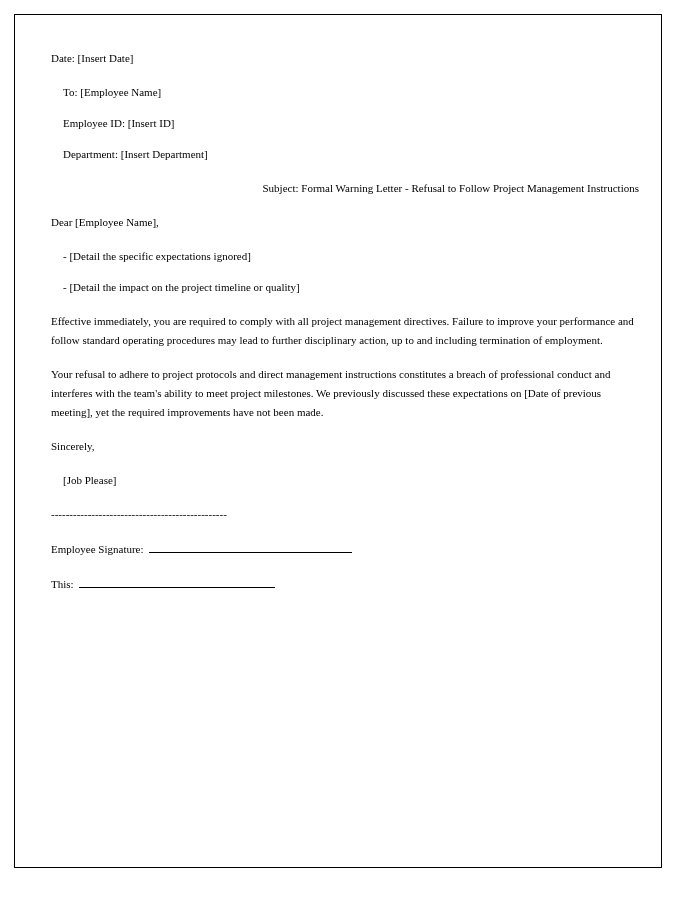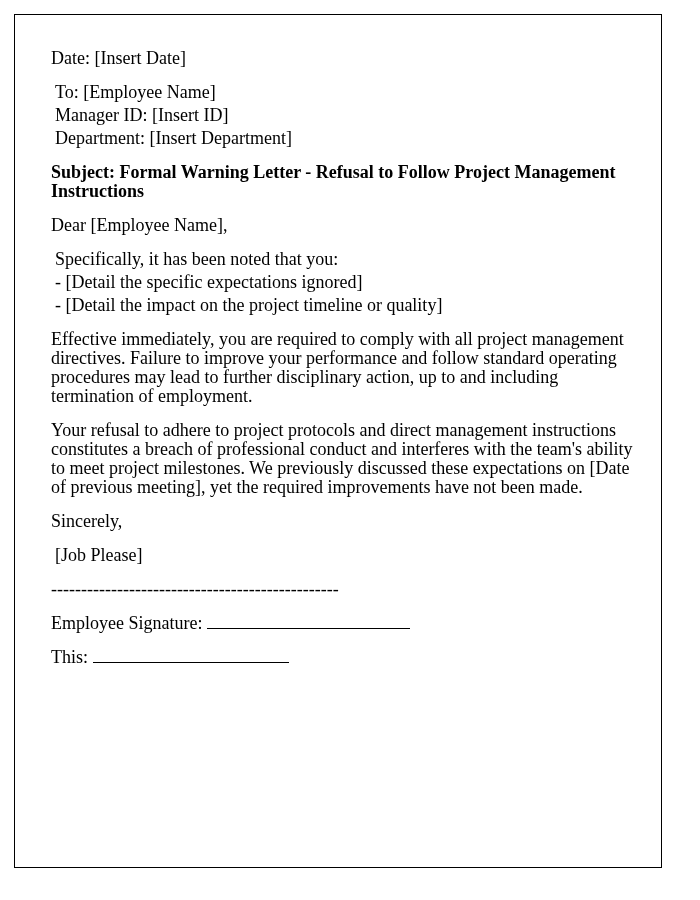--- a/index.html
+++ b/index.html
@@ -21,31 +21,32 @@
     width: 648px;
     height: 854px;
     border: 1px solid #000000;
     background: #ffffff;
     box-sizing: border-box;
   }
   .letter {
     padding: 34px 30px 0 36px;
     width: 588px;
     box-sizing: content-box;
-    font-size: 18px;
+    font-size: 11px;
     line-height: 19px;
   }
   .letter p {
-    margin: 4px;
+    margin: 12px;
   }
   .block {
     margin: 0 0 15px 0 !important;
   }
   .subject {
-    font-weight: bold;
+    font-weight: normal;
+    text-align: right;
   }
   .fill-line {
     display: inline-block;
     border-bottom: 1px solid #000000;
     height: 13px;
     margin-left: 5px;
     vertical-align: baseline;
   }
   .fill-line.sig { width: 203px; }
   .fill-line.date { width: 196px; }
@@ -53,31 +54,30 @@
 </head>
 <body>
 
 <div class="page">
   <div class="letter">
 
     <p class="block">Date: [Insert Date]</p>
 
     <div class="block">
       <p>To: [Employee Name]</p>
-      <p>Manager ID: [Insert ID]</p>
+      <p>Employee ID: [Insert ID]</p>
       <p>Department: [Insert Department]</p>
     </div>
 
     <p class="block subject">Subject: Formal Warning Letter - Refusal to Follow Project Management Instructions</p>
 
     <p class="block">Dear [Employee Name],</p>
 
 
     <div class="block">
-      <p>Specifically, it has been noted that you:</p>
       <p>- [Detail the specific expectations ignored]</p>
       <p>- [Detail the impact on the project timeline or quality]</p>
     </div>
 
     <p class="block">Effective immediately, you are required to comply with all project management directives. Failure to improve your performance and follow standard operating procedures may lead to further disciplinary action, up to and including termination of employment.</p>
 
     <p class="block">Your refusal to adhere to project protocols and direct management instructions constitutes a breach of professional conduct and interferes with the team's ability to meet project milestones. We previously discussed these expectations on [Date of previous meeting], yet the required improvements have not been made.</p>
 
 
     <p class="block">Sincerely,</p>

